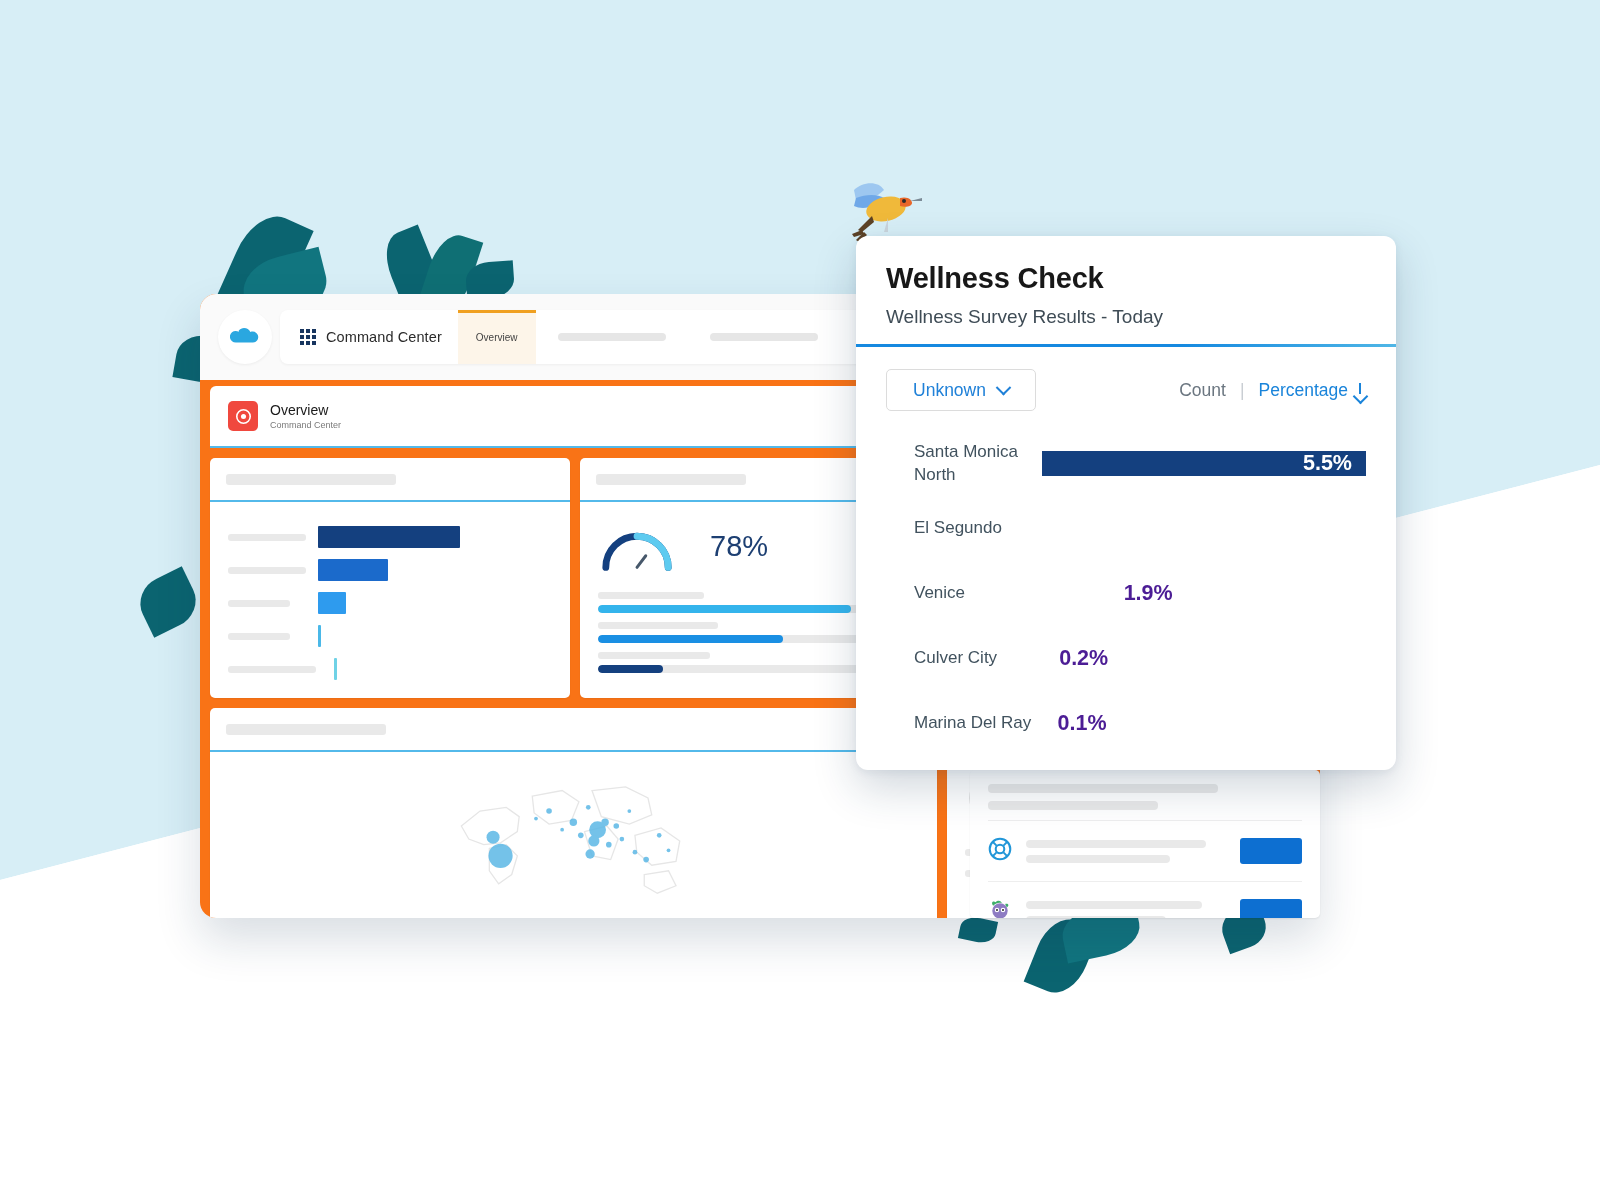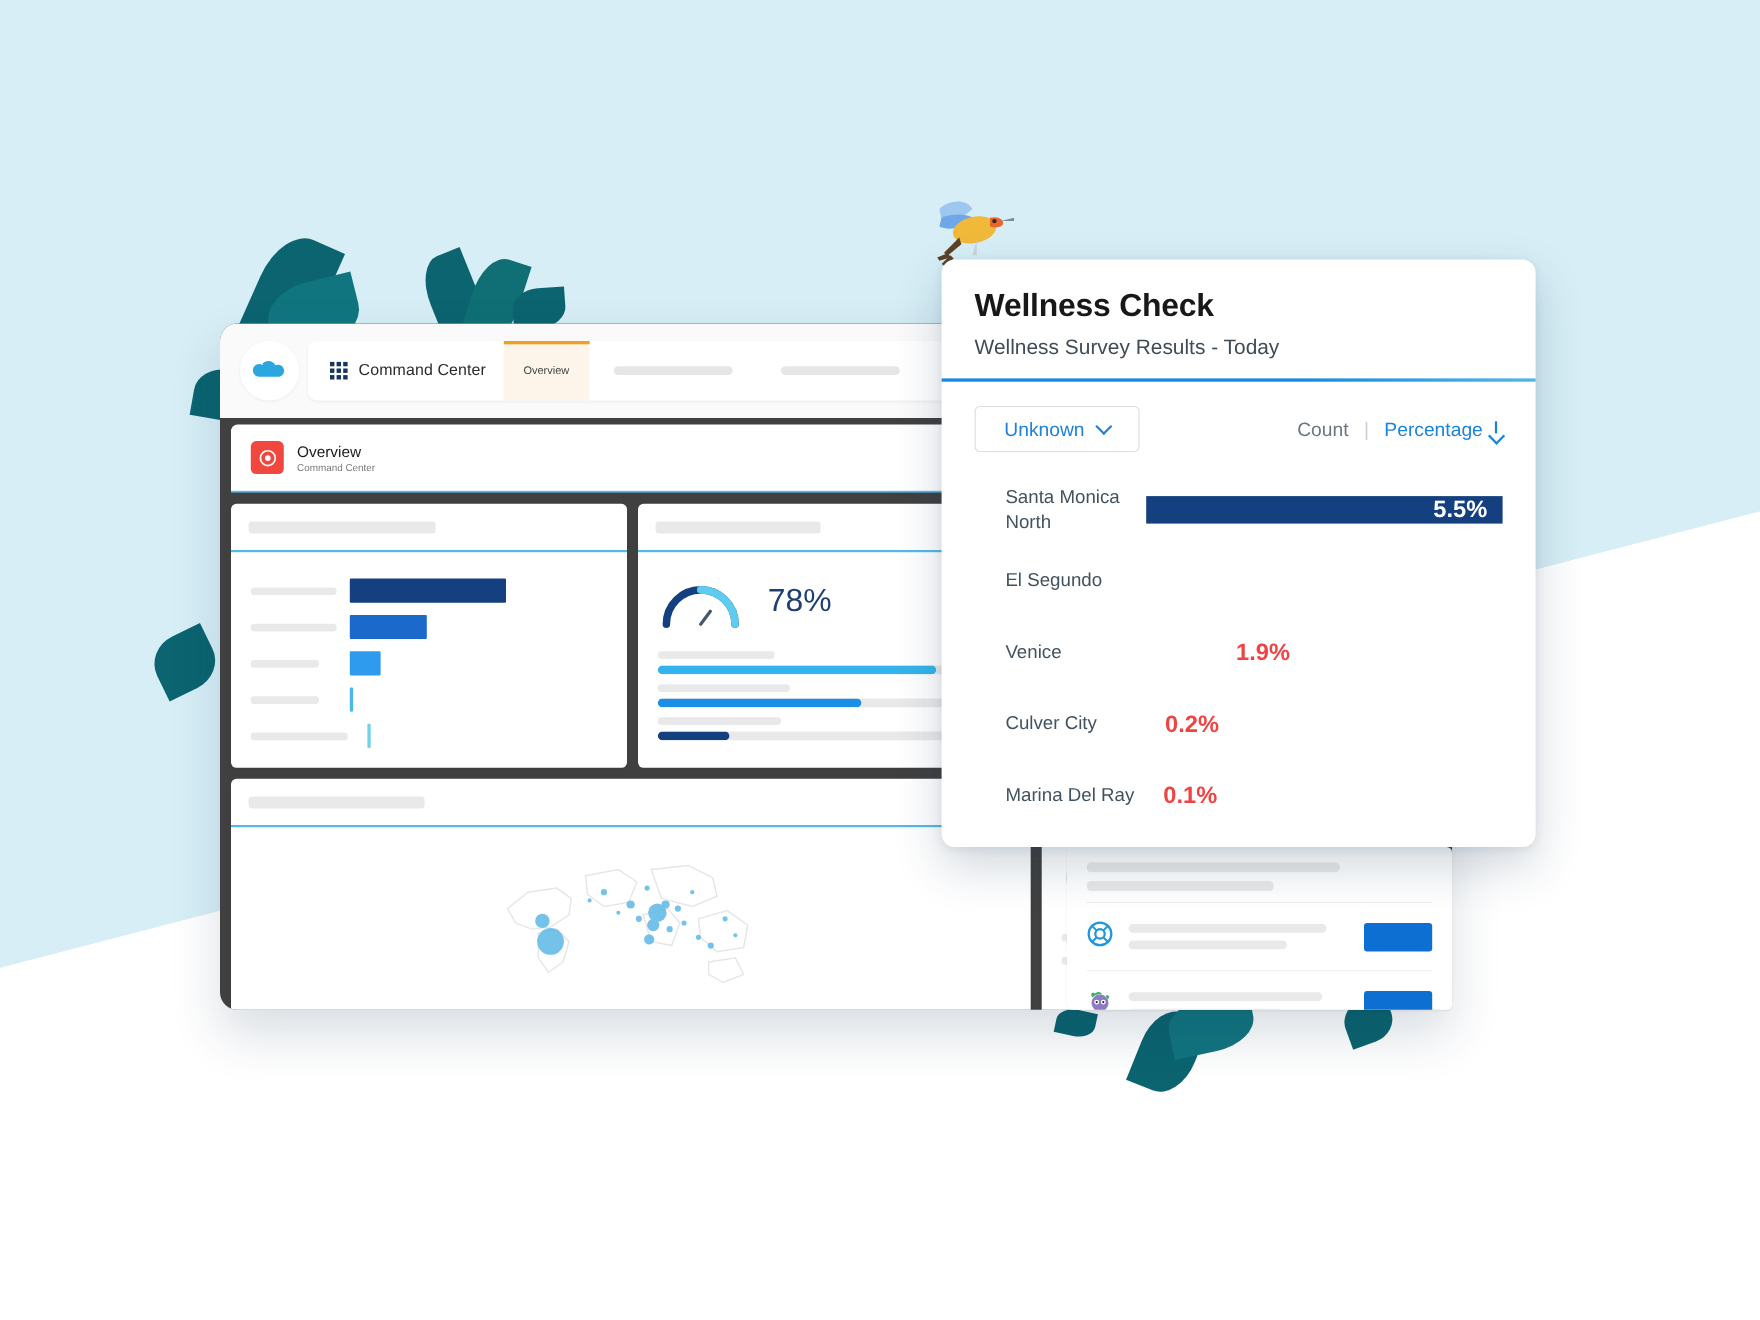--- a/index.html
+++ b/index.html
@@ -39,21 +39,21 @@
   .leaf.teal3 { background: #0f6f74; }
 
   
   .bird { position: absolute; }
 
   
   .dashboard {
     position: absolute;
     left: 200px; top: 294px;
     width: 1120px; height: 624px;
-    background: #404040;
+    background: #f97316;
     border-radius: 16px;
     box-shadow: 0 22px 45px rgba(20,50,80,.16);
     overflow: hidden;
   }
   .dash-topbar {
     height: 86px;
     background: #fafafa;
     display: flex; align-items: center;
     padding: 0 18px;
   }
@@ -145,21 +145,21 @@
   .card-body { padding: 16px 18px 18px; }
 
   
   .fake-hbars { display: flex; flex-direction: column; gap: 11px; }
   .fb-row { display: flex; align-items: center; gap: 12px; }
   .fb-label { height: 7px; background: #e9e9e9; border-radius: 3px; }
   .fb-bar { height: 22px; border-radius: 1px; }
 
   
   .gauge-row { display: flex; align-items: center; gap: 22px; }
-  .pct-big { font-size: 29px; color: #1d3f72; font-weight: 400; }
+  .pct-big { font-size: 29px; color: #1d3f72; font-weight: 400; margin-left: 12px; }
   .prog-list { margin-top: 18px; display: flex; flex-direction: column; gap: 9px; }
   .prog-lbl { height: 7px; background: #e9e9e9; border-radius: 3px; }
   .prog-track { height: 8px; background: #e9e9e9; border-radius: 4px; position: relative; overflow: hidden; }
   .prog-fill { position: absolute; left:0; top:0; bottom:0; border-radius: 4px; }
 
   
   .th-row { display: flex; align-items: center; gap: 18px; }
   .th-num { font-size: 27px; color: #1d3f72; }
   .vbars { display: flex; align-items: flex-end; gap: 7px; height: 68px; margin-top: 26px; }
   .vbar { width: 25px; background: #3aa6e0; }
@@ -244,21 +244,21 @@
   .chart { margin-top: 20px; }
   .c-row { display: flex; align-items: center; height: 65px; margin-left: 28px; }
   .c-label {
     width: 128px; flex: 0 0 128px;
     font-size: 17px; color: #41525e; line-height: 1.35;
     padding-right: 10px;
   }
   .c-barwrap { flex: 1 1 auto; display: flex; align-items: center; position: relative; }
   .c-bar { height: 100%; display: flex; align-items: center; justify-content: flex-end; }
   .c-val-in { color: #fff; font-size: 21.5px; font-weight: bold; padding-right: 14px; }
-  .c-val-out { color: #ef4444; font-size: 21.5px; font-weight: bold; padding-left: 12px; }
+  .c-val-out { color: #4c1d95; font-size: 21.5px; font-weight: bold; padding-left: 12px; }
 </style>
 </head>
 <body>
 
 <div id="stage">
 
   <div class="bg-blue"></div>
   <div class="bg-white"></div>
 
   <div class="leaf" style="left:234px;top:214px;width:62px;height:100px;transform:rotate(24deg);"></div>

